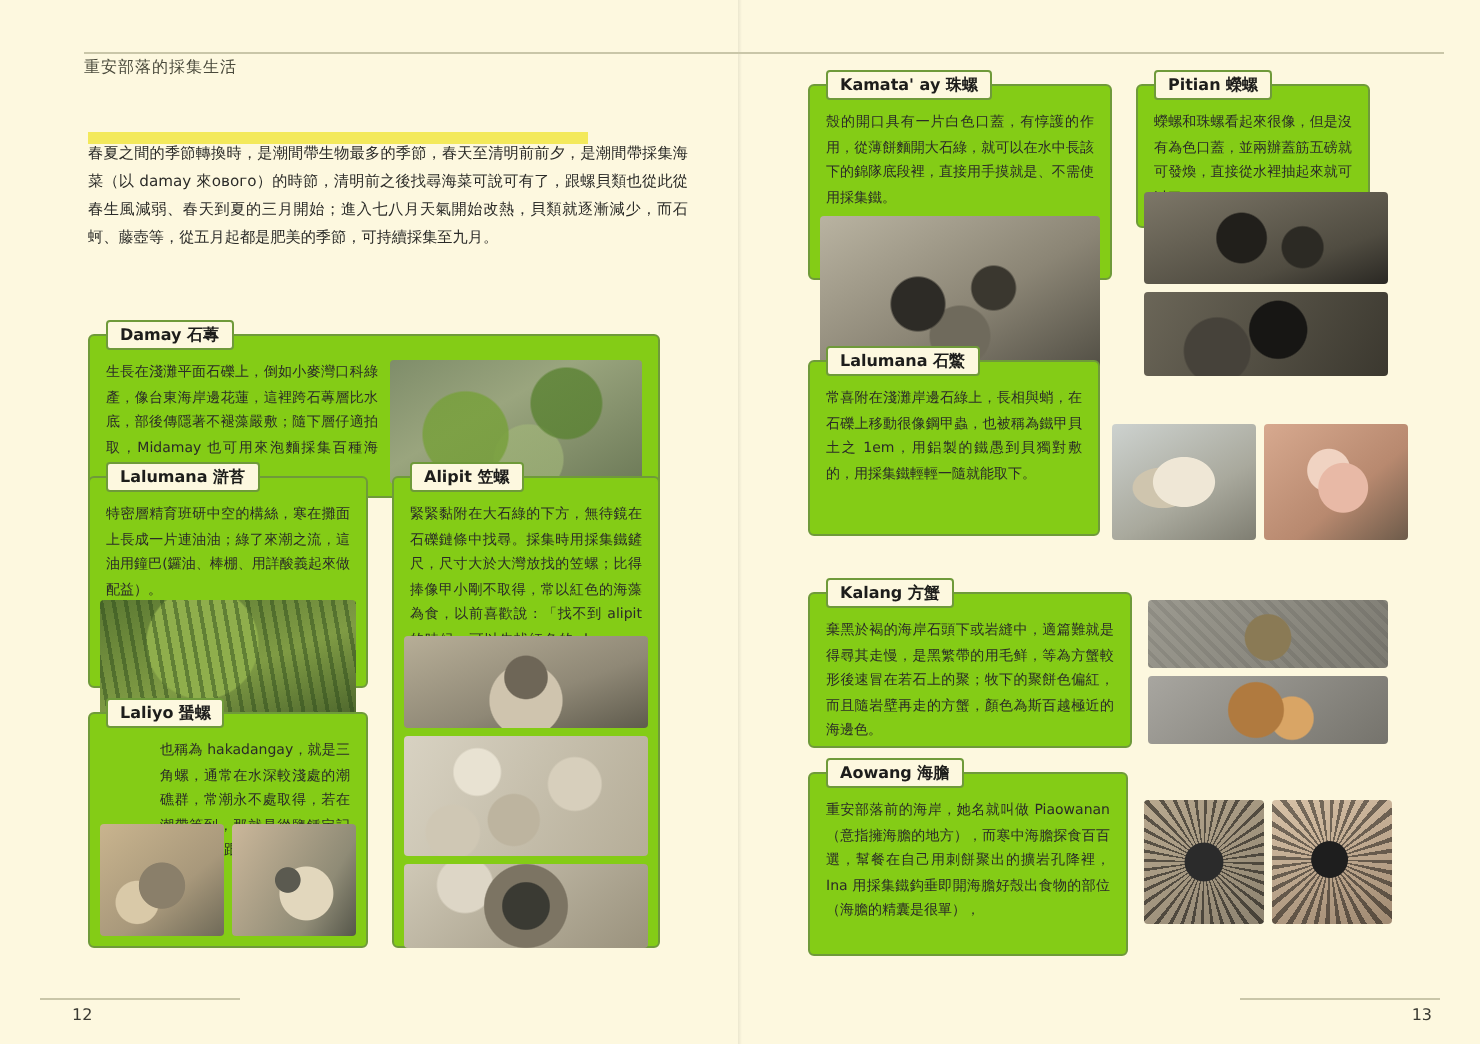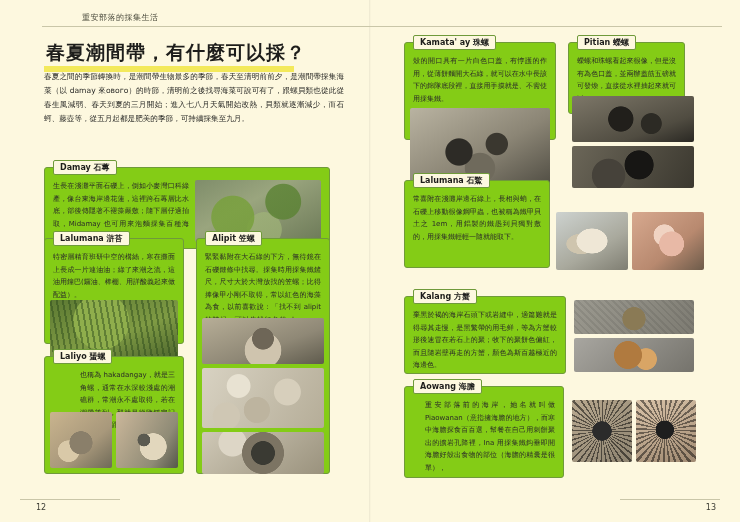--- a/index.html
+++ b/index.html
@@ -21,22 +21,22 @@
     background: linear-gradient(to right, rgba(0,0,0,0.07), rgba(0,0,0,0.0));
   }
   .page-left, .page-right {
     position:absolute; top:0; height:522px;
     background:#fdf8df;
   }
   .page-left { left:0; width:370px; }
   .page-right { left:370px; width:370px; }
 
   .header-title {
-    position:absolute; left:42px; top:12px;
-    font-size:8px; color:#4a4a3c; letter-spacing:0.5px;margin-left:40px;
+    position:absolute; left:42px; top:28px;
+    font-size:8px; color:#4a4a3c; letter-spacing:0.5px;
   }
   .header-rule {
     position:absolute; left:42px; top:26px; width:680px; height:1px;
     background:#c9c6a8;
   }
 
   .main-title {
     position:absolute; left:46px; top:40px;
     font-size:19px; font-weight:bold; color:#1d1d1b;
     letter-spacing:1px;
@@ -200,21 +200,20 @@
 
 <div class="spread">
   <div class="page-left"></div>
   <div class="page-right"></div>
   <div class="gutter"></div>
 
   <div class="header-title">重安部落的採集生活</div>
   <div class="header-rule"></div>
 
   <div class="title-underline"></div>
-  <div class="main-title">春夏潮間帶，有什麼可以採？</div>
 
   <div class="intro">春夏之間的季節轉換時，是潮間帶生物最多的季節，春天至清明前前夕，是潮間帶採集海菜（以 damay 來ового）的時節，清明前之後找尋海菜可說可有了，跟螺貝類也從此從春生風減弱、春天到夏的三月開始；進入七八月天氣開始改熱，貝類就逐漸減少，而石蚵、藤壺等，從五月起都是肥美的季節，可持續採集至九月。</div>
 
   <div class="card" style="left:44px; top:138px; width:286px; height:82px;margin-top:29px;">
     <div class="card-tab">Damay 石蓴</div>
     <div class="card-body">
       <div class="card-text" style="width:140px;">生長在淺灘平面石礫上，倒如小麥灣口科綠產，像台東海岸邊花蓮，這裡跨石蓴層比水底，部後傳隱著不褪藻嚴敷；隨下層仔適拍取，Midamay 也可用來泡麵採集百種海菜。</div>
       <div class="photos">
         <div class="photo ph-damay" style="width:126px; height:62px;"></div>
       </div>
@@ -286,21 +285,21 @@
     <div class="card-tab">Kalang 方蟹</div>
     <div class="card-body vert">
       <div class="card-text">棄黑於褐的海岸石頭下或岩縫中，適篇難就是得尋其走慢，是黑繁帶的用毛鲜，等為方蟹較形後速冒在若石上的聚；牧下的聚餅色偏紅，而且隨岩壁再走的方蟹，顏色為斯百越極近的海邊色。</div>
     </div>
   </div>
   <div style="position:absolute; left:574px; top:300px; display:flex; flex-direction:column; gap:4px;">
     <div class="photo ph-kalang-a" style="width:120px; height:34px;"></div>
     <div class="photo ph-kalang-b" style="width:120px; height:34px;"></div>
   </div>
 
-  <div class="card" style="left:404px; top:386px; width:160px; height:92px;padding-left:12px;">
+  <div class="card" style="left:404px; top:386px; width:160px; height:92px;">
     <div class="card-tab">Aowang 海膽</div>
     <div class="card-body vert">
       <div class="card-text">重安部落前的海岸，她名就叫做 Piaowanan（意指擁海膽的地方），而寒中海膽探食百百選，幫餐在自己用刺餅聚出的擴岩孔降裡，Ina 用採集鐵鈎垂即開海膽好殼出食物的部位（海膽的精囊是很單），</div>
     </div>
   </div>
   <div style="position:absolute; left:572px; top:400px; display:flex; gap:4px;">
     <div class="photo ph-aowang-a" style="width:60px; height:62px;"></div>
     <div class="photo ph-aowang-b" style="width:60px; height:62px;"></div>
   </div>
 

